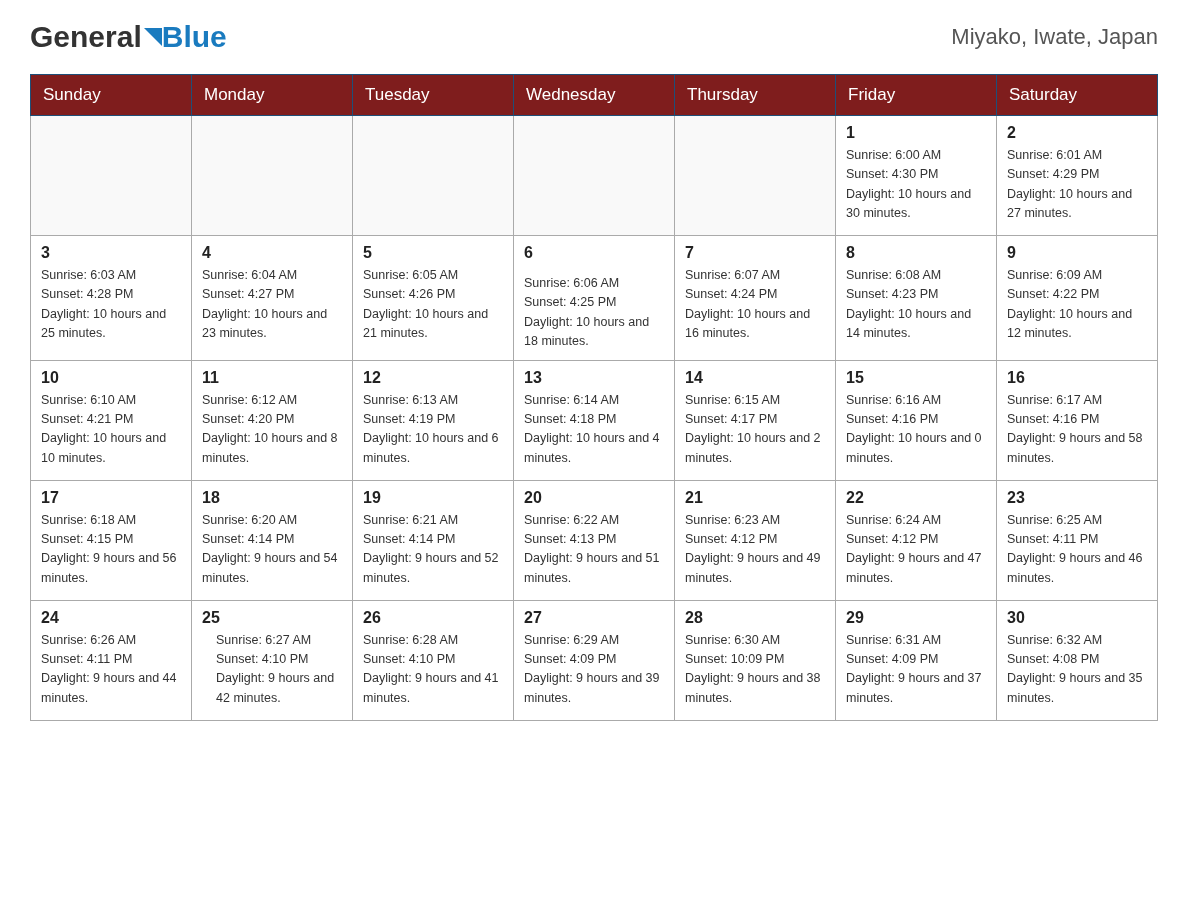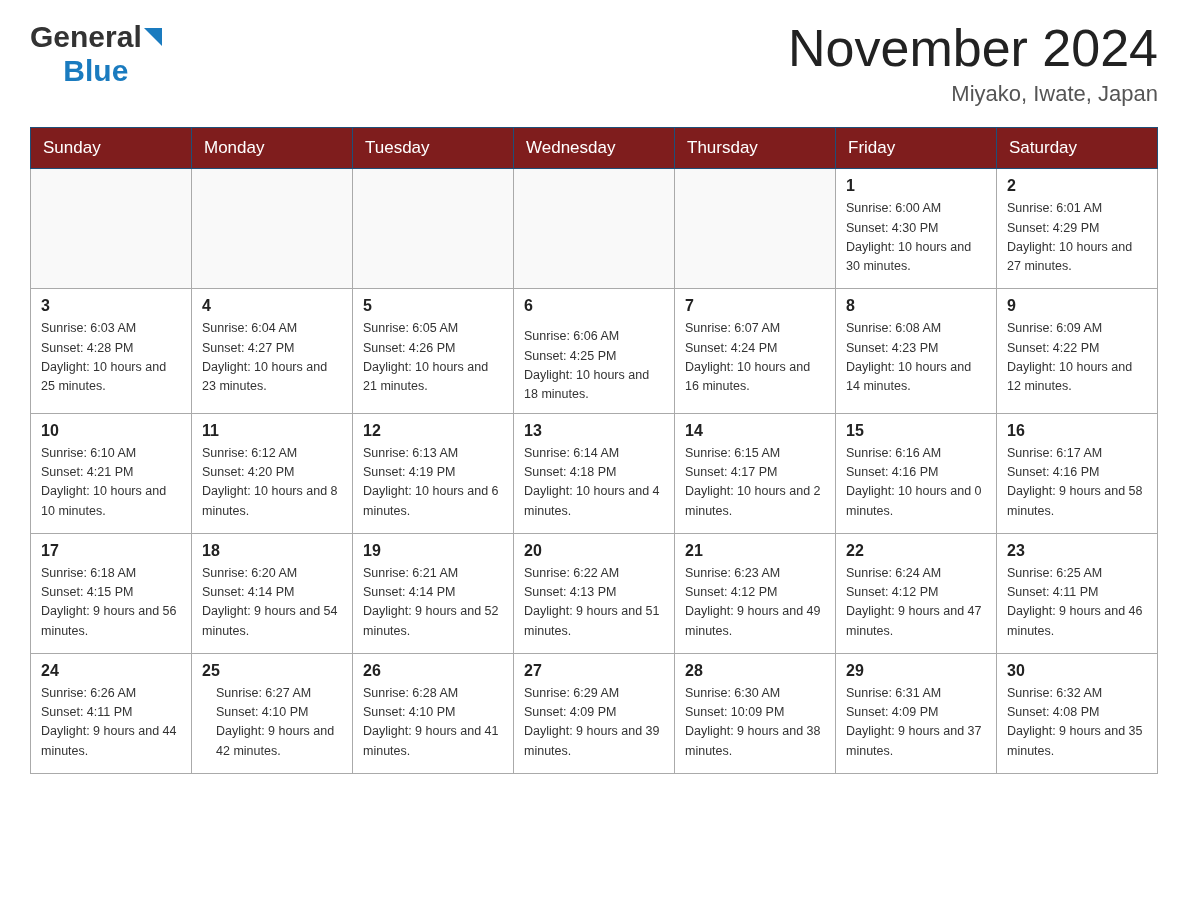--- a/index.html
+++ b/index.html
@@ -11,21 +11,20 @@
       padding: 20px 30px;
     }
     .header {
       display: flex;
       justify-content: space-between;
       align-items: flex-start;
       margin-bottom: 20px;
     }
     .logo {
       display: flex;
-      flex-direction: column;
       align-items: center;
     }
     .logo-line {
       display: flex;
       align-items: center;
     }
     .title-block {
       text-align: right;
     }
     .month-title {
@@ -89,21 +88,20 @@
         <svg width="18" height="18" viewBox="0 0 18 18">
             <polygon points="0,0 18,0 18,18" fill="#1a7bbf"></polygon>
           </svg>
       </span>
     </div>
     <div>
       <span style="font-size:30px;font-weight:bold;color:#1a7bbf;">Blue</span>
     </div>
   </div>
   <div class="title-block">
-    <div class="month-title">November 2024</div>
     <div class="location">Miyako, Iwate, Japan</div>
   </div>
 </div>
 
 <table class="calendar">
   <thead>
     <tr>
     <th>Sunday</th>
         <th>Monday</th>
         <th>Tuesday</th>

